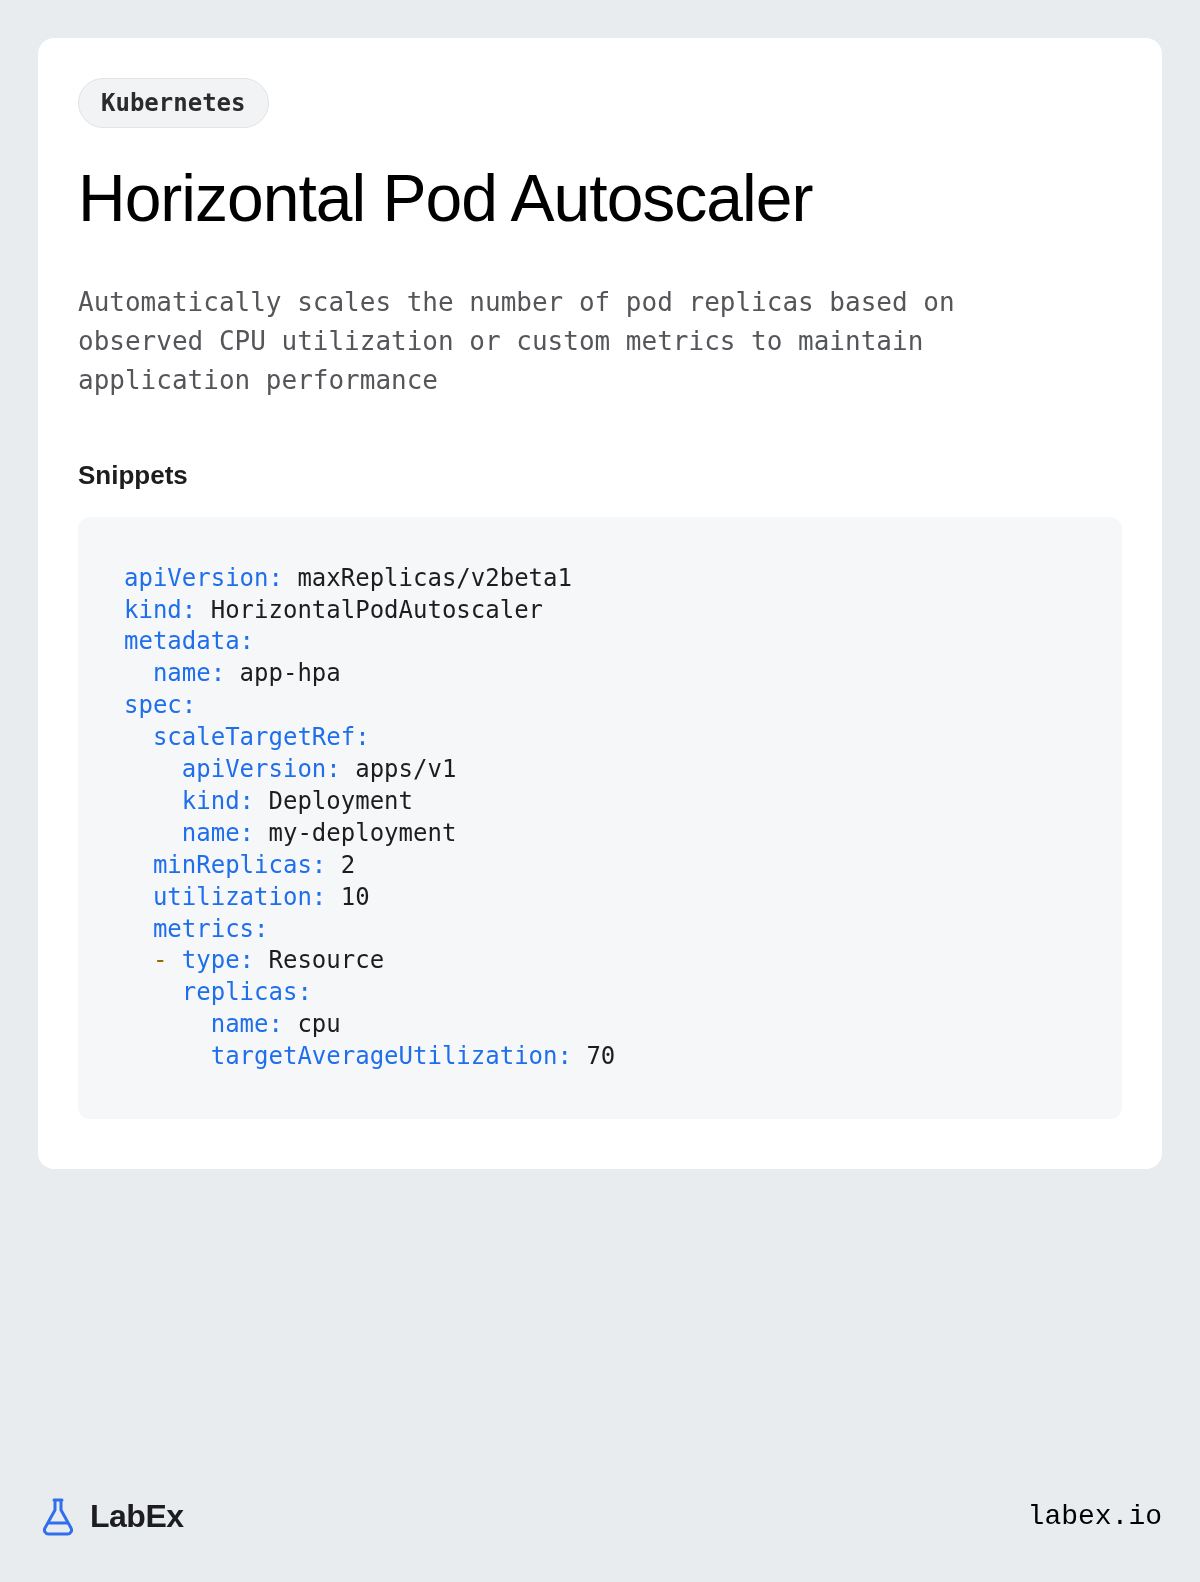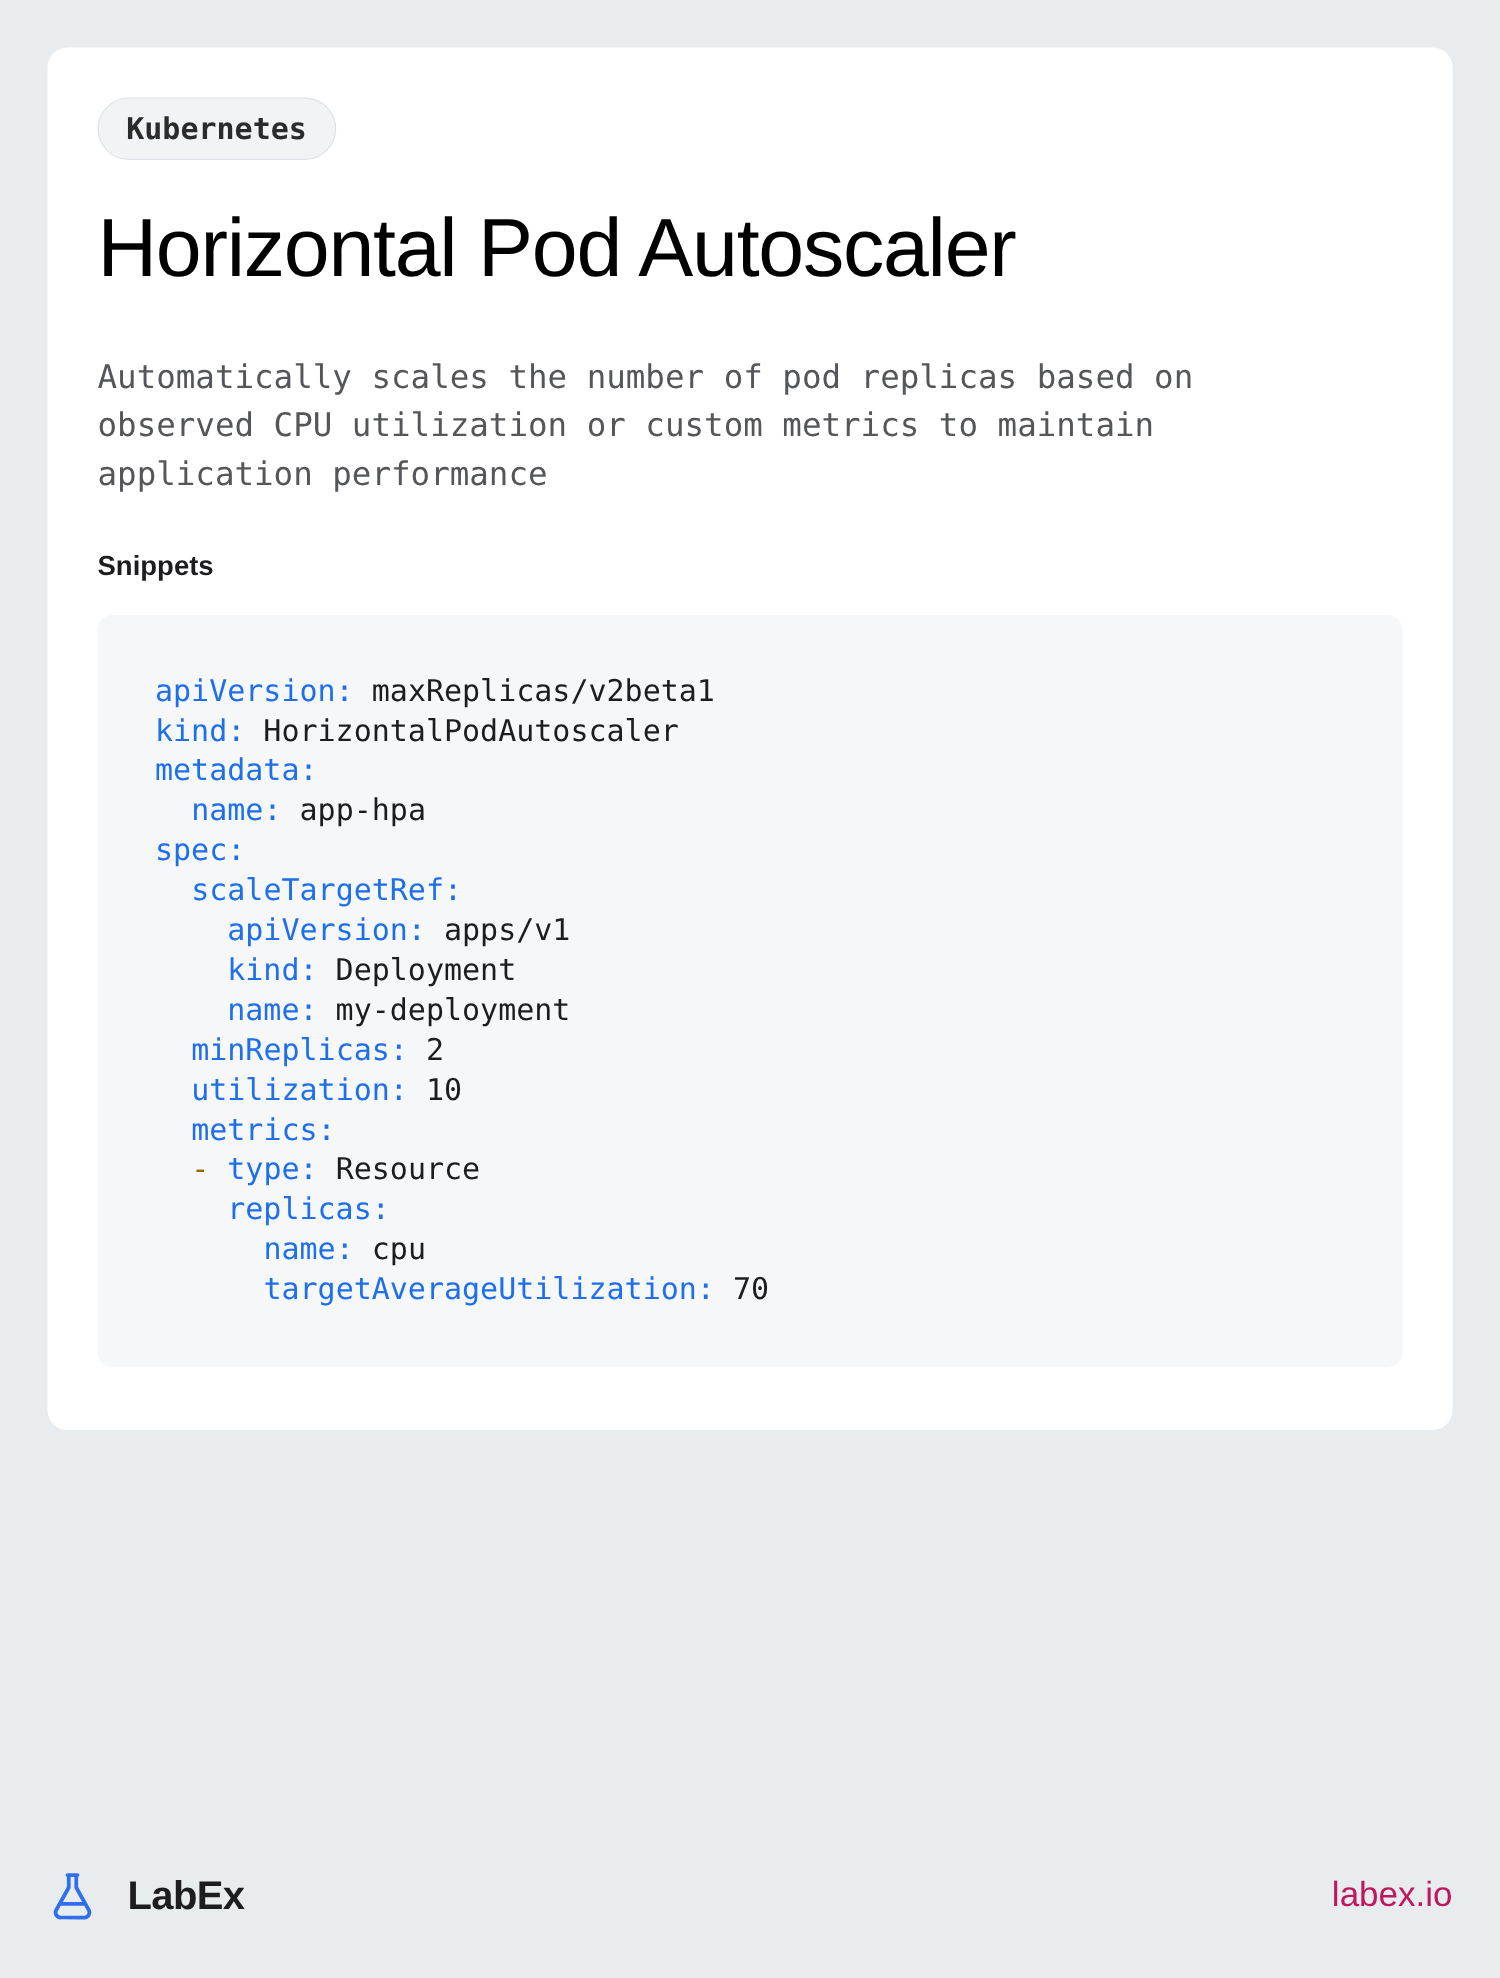--- a/index.html
+++ b/index.html
@@ -40,22 +40,22 @@
   }
   .desc {
     margin-top: 48px;
     font-family: ui-monospace, SFMono-Regular, Menlo, Consolas, monospace;
     font-size: 26px;
     line-height: 1.5;
     color: #54565a;
     max-width: 1000px;
   }
   .snip-head {
-    margin-top: 40px;
-    font-size: 22px;
+    margin-top: 60px;
+    font-size: 26px;
     font-weight: 600;
     color: #1d1d1f;
   }
   .codebox {
     margin-top: 26px;
     background: #f6f7f9;
     border-radius: 12px;
     padding: 46px 46px;
     font-family: ui-monospace, SFMono-Regular, Menlo, Consolas, monospace;
     font-size: 24px;
@@ -72,36 +72,36 @@
     left: 38px;
     right: 38px;
     bottom: 46px;
     display: flex;
     justify-content: space-between;
     align-items: center;
   }
   .brand {
     display: flex;
     align-items: center;
-    gap: 24px;
+    gap: 12px;
   }
   .brand-icon {
     width: 40px;
     height: 40px;
   }
   .brand-text {
     font-size: 32px;
     font-weight: 700;
     color: #1d1d1f;
     letter-spacing: -0.5px;
   }
   .site {
-    font-family: Liberation Sans, sans-serif;
+    font-family: Liberation Mono, monospace;
     font-size: 28px;
-    color: #be185d;
+    color: #000000;
   }
 </style>
 </head>
 <body>
 
 <div class="card">
   <span class="tag">Kubernetes</span>
   <h1 class="title">Horizontal Pod Autoscaler</h1>
   <p class="desc">Automatically scales the number of pod replicas based on observed CPU utilization or custom metrics to maintain application performance</p>
   <h2 class="snip-head">Snippets</h2>

